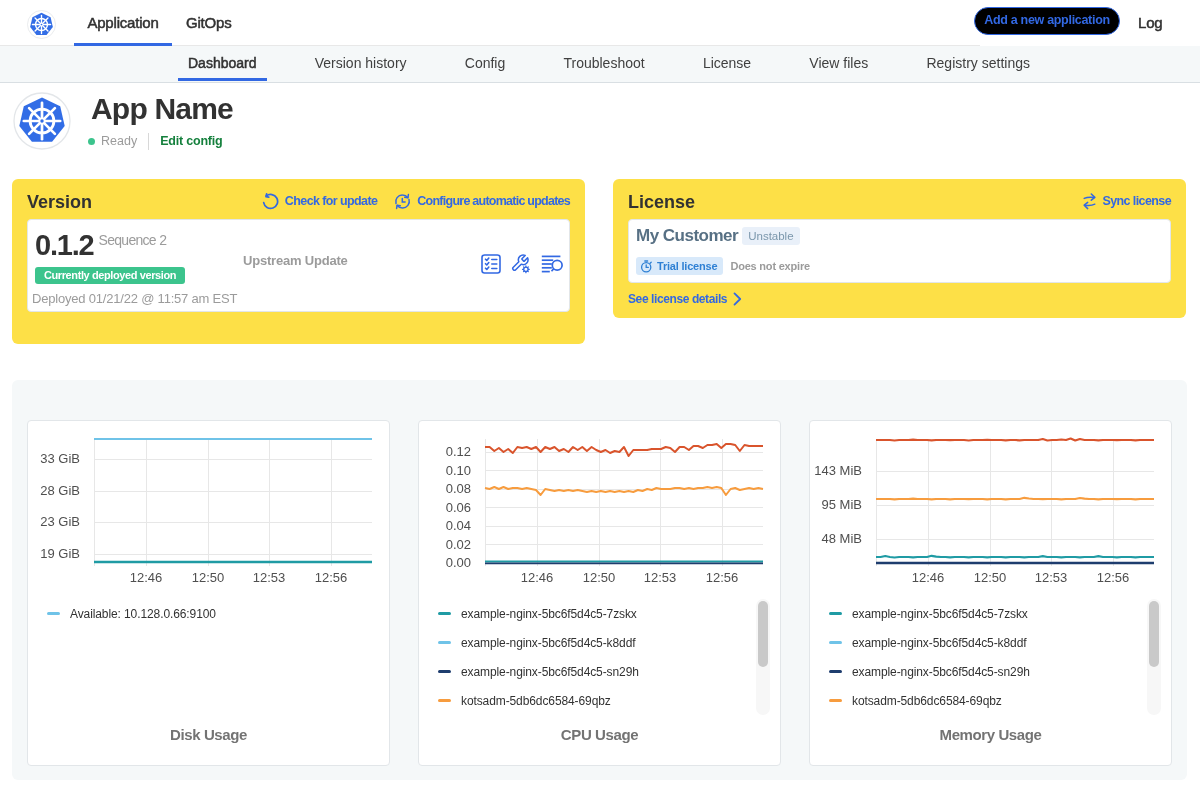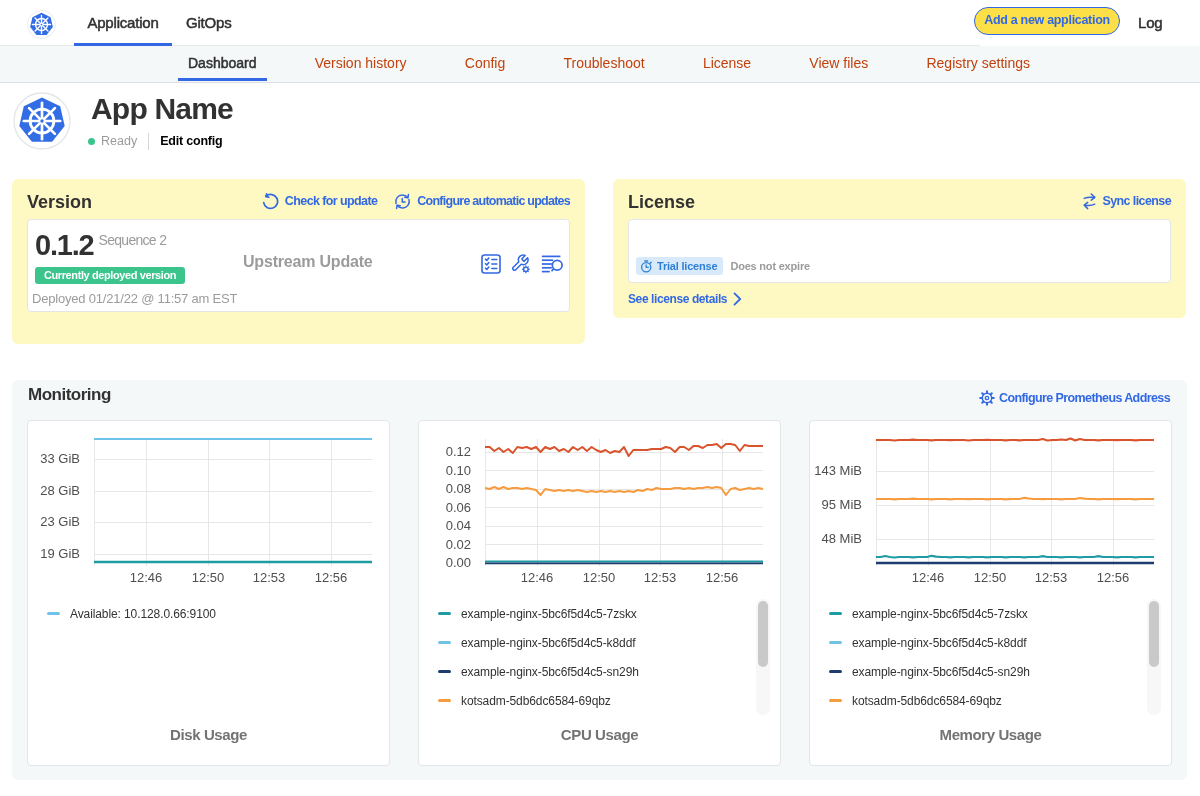--- a/index.html
+++ b/index.html
@@ -5,51 +5,51 @@
 * { margin:0; padding:0; box-sizing:border-box; }
 html,body { width:1200px; height:796px; }
 body { font-family:"Liberation Sans", sans-serif; background:#ffffff; position:relative; }
 a { text-decoration:none; }
 
 .topnav { position:absolute; left:0; top:0; width:980px; height:46px; background:#fff; border-bottom:1px solid #e8e8e8; }
 .logo-badge { position:absolute; left:27px; top:10px; }
 .tab-app { position:absolute; left:74px; top:0; width:98px; height:46px; text-align:center; line-height:45px; font-size:15px; color:#323232; font-weight:400; letter-spacing:-0.2px; -webkit-text-stroke:0.5px #323232; }
 .tab-app .underline { position:absolute; left:0; right:0; bottom:0; height:3px; background:#3268e3; }
 .tab-gitops { position:absolute; left:186px; top:0; height:46px; line-height:45px; font-size:15px; color:#323232; font-weight:400; letter-spacing:-0.2px; -webkit-text-stroke:0.5px #323232; }
-.btn-outline { position:absolute; left:974px; top:7px; width:146px; height:28px; border:1.5px solid #3268e3; color:#3268e3; font-weight:700; font-size:12.5px; letter-spacing:-0.3px; border-radius:15px; background:#fde047; text-align:center; line-height:25px; }
+.btn-outline { position:absolute; left:974px; top:7px; width:146px; height:28px; border:1.5px solid #3268e3; color:#3268e3; font-weight:700; font-size:12.5px; letter-spacing:-0.3px; border-radius:15px; background:#000000; text-align:center; line-height:25px; }
 .logout { position:absolute; left:1138px; top:0; height:46px; line-height:45px; font-size:15px; color:#323232; font-weight:400; letter-spacing:-0.2px; -webkit-text-stroke:0.5px #323232; }
 
 .subnav { position:absolute; left:0; top:46px; width:1200px; height:37px; background:#f5f8f9; border-bottom:1px solid #d9dfe3; }
 .subnav-in { position:absolute; left:188px; width:842px; top:0; height:37px; display:flex; justify-content:space-between; }
-.stab { font-size:14px; color:#c2410c; height:37px; line-height:35px; position:relative; }
+.stab { font-size:14px; color:#404040; height:37px; line-height:35px; position:relative; }
 .stab.active { color:#323232; -webkit-text-stroke:0.5px #323232; }
 .stab.active .underline { position:absolute; left:-10px; right:-10px; bottom:2px; height:3px; background:#3268e3; }
 
 .appicon { position:absolute; left:13px; top:92px; }
 .apptitle { position:absolute; left:91px; top:94px; font-size:30px; font-weight:700; color:#323232; letter-spacing:-0.8px; line-height:30px; }
 .appstatus { position:absolute; left:88px; top:132px; display:flex; align-items:center; height:18px; }
 .dot { width:7px; height:7px; border-radius:50%; background:#3cc48d; margin-right:6px; }
 .ready { color:#9b9b9b; font-size:12.5px; }
 .statbar { width:1px; height:17px; background:#d8d8d8; margin:0 11px; }
-.editcfg { color:#000000; font-weight:700; font-size:12.5px; letter-spacing:-0.2px; }
-
-.card { position:absolute; background:#fef9c3; border-radius:6px; }
+.editcfg { color:#15803d; font-weight:700; font-size:12.5px; letter-spacing:-0.2px; }
+
+.card { position:absolute; background:#fde047; border-radius:6px; }
 .card-version { left:12px; top:179px; width:573px; height:165px; padding:13px 15px 0 15px; }
 .card-license { left:613px; top:179px; width:573px; height:139px; padding:13px 15px 0 15px; }
 .card-head { display:flex; align-items:center; height:21px; }
 .card-head h2 { font-size:18px; font-weight:700; color:#323232; }
 .card-head .links { margin-left:auto; display:flex; align-items:center; gap:17px; margin-top:-3px; }
 .hlink { display:flex; align-items:center; gap:6px; color:#3268e3; font-weight:700; font-size:12.5px; letter-spacing:-0.6px; }
 .whitebox { margin-top:6px; background:#fff; border:1px solid #e2e6e9; border-radius:4px; }
 .vbox { height:93px; padding:9px 8px 0 7px; display:flex; align-items:flex-start; position:relative; }
 .vnum { font-size:29px; font-weight:700; color:#323232; line-height:32px; letter-spacing:-1.2px; }
 .seq { font-size:14px; color:#9b9b9b; margin-left:5px; vertical-align:10px; letter-spacing:-0.7px; }
 .badge-green { position:absolute; left:7px; top:47px; background:#3cc48d; color:#fff; font-size:11px; font-weight:700; height:17px; line-height:17px; padding:0 9px; border-radius:3px; letter-spacing:-0.4px; }
 .deployed { position:absolute; left:4px; top:71px; font-size:13px; color:#9b9b9b; letter-spacing:-0.2px; }
-.upstream { position:absolute; left:215px; top:33px; font-size:16px; color:#9b9b9b; font-weight:700; letter-spacing:-0.2px; }
+.upstream { position:absolute; left:215px; top:33px; font-size:13px; color:#9b9b9b; font-weight:700; letter-spacing:-0.2px; }
 .vicons { position:absolute; right:6px; top:34px; display:flex; gap:10px; align-items:center; }
 .seeall { display:flex; align-items:center; gap:6px; color:#3268e3; font-weight:700; font-size:12px; margin-top:6px; letter-spacing:-0.4px; }
 .lbox { height:64px; padding:2px 8px 0 7px; position:relative; } .custrow { padding-top:1px; }
 .custrow { display:flex; align-items:center; height:26px; }
 .cust { font-size:17px; font-weight:700; color:#577084; letter-spacing:-0.5px; }
 .badge-unstable { background:#e9f0f9; color:#7b97ac; font-size:11.5px; height:18px; line-height:18px; padding:0 6px; border-radius:3px; margin-left:4px; }
 .licrow { position:absolute; left:7px; top:37px; display:flex; align-items:center; }
 .badge-trial { display:flex; align-items:center; gap:4px; background:#d8e9fa; color:#2f80d4; font-weight:700; font-size:11px; height:18px; padding:0 6px 0 4px; border-radius:3px; letter-spacing:-0.2px; }
 .noexpire { font-size:11px; color:#9b9b9b; font-weight:700; margin-left:7px; letter-spacing:-0.2px; }
 
@@ -196,53 +196,40 @@
     <div class="links">
       <a class="hlink"><svg width="13" height="17" viewBox="0 0 13 17" fill="none" stroke="#3268e3" stroke-width="1.5">
             <path d="M1.2 5.4 C3.6 4.2 8.2 4.0 11.4 4.4" stroke-linecap="round"></path>
             <path d="M8.3 1.0 L11.8 4.4 L8.3 7.2" stroke-linecap="round" stroke-linejoin="round"></path>
             <path d="M11.8 11.2 C9.4 12.4 4.8 12.6 1.6 12.2" stroke-linecap="round"></path>
             <path d="M4.7 9.4 L1.2 12.2 L4.7 15.6" stroke-linecap="round" stroke-linejoin="round"></path>
           </svg>Sync license</a>
     </div>
   </div>
   <div class="whitebox lbox">
+    <div class="custrow">
+      <span class="cust">My Customer</span>
+      <span class="badge-unstable">Unstable</span>
+    </div>
     <div class="licrow">
       <span class="badge-trial"><svg width="13" height="13" viewBox="0 0 13 13" fill="none" stroke="#2f80d4" stroke-width="1.3">
             <circle cx="6.2" cy="7.3" r="4.6"></circle>
             <path d="M6.2 4.8 V7.4 H8.3" stroke-linecap="round"></path>
             <path d="M4.8 1 h2.8" stroke-linecap="round"></path>
             <path d="M10.1 3.3 l1.1-1.1" stroke-linecap="round"></path>
           </svg>Trial license</span>
       <span class="noexpire">Does not expire</span>
     </div>
   </div>
   <a class="seeall" style="margin-top:9px">See license details <svg width="9" height="14" viewBox="0 0 9 14" fill="none" stroke="#3268e3" stroke-width="1.8">
         <path d="M1.5 1.4 L7.2 7 L1.5 12.6" stroke-linecap="round" stroke-linejoin="round"></path>
       </svg></a>
 </div>
 
 <div class="monitoring">
-  <div class="mon-head">
-    <h2>Monitoring</h2>
-    <a class="hlink" style="gap:4px"><svg width="16" height="16" viewBox="0 0 16 16" fill="none" stroke="#3268e3">
-          <circle cx="8" cy="8" r="4.7" stroke-width="1.5"></circle>
-          <circle cx="8" cy="8" r="1.7" stroke-width="1.3"></circle>
-          <g stroke-width="2" stroke-linecap="round">
-            <line x1="13.00" y1="8.00" x2="14.80" y2="8.00"></line>
-            <line x1="11.54" y1="11.54" x2="12.81" y2="12.81"></line>
-            <line x1="8.00" y1="13.00" x2="8.00" y2="14.80"></line>
-            <line x1="4.46" y1="11.54" x2="3.19" y2="12.81"></line>
-            <line x1="3.00" y1="8.00" x2="1.20" y2="8.00"></line>
-            <line x1="4.46" y1="4.46" x2="3.19" y2="3.19"></line>
-            <line x1="8.00" y1="3.00" x2="8.00" y2="1.20"></line>
-            <line x1="11.54" y1="4.46" x2="12.81" y2="3.19"></line>
-          </g>
-        </svg>Configure Prometheus Address</a>
-  </div>
 
   <div class="chartcard cc1">
     <svg width="361" height="175" viewBox="0 0 361 175">
       <g stroke="#e7e7e7" stroke-width="1" shape-rendering="crispEdges">
         <line x1="66" y1="38" x2="344" y2="38"></line>
         <line x1="66" y1="70" x2="344" y2="70"></line>
         <line x1="66" y1="101" x2="344" y2="101"></line>
         <line x1="66" y1="133" x2="344" y2="133"></line>
         <line x1="66" y1="18" x2="66" y2="145"></line>
         <line x1="118" y1="18" x2="118" y2="145"></line>

